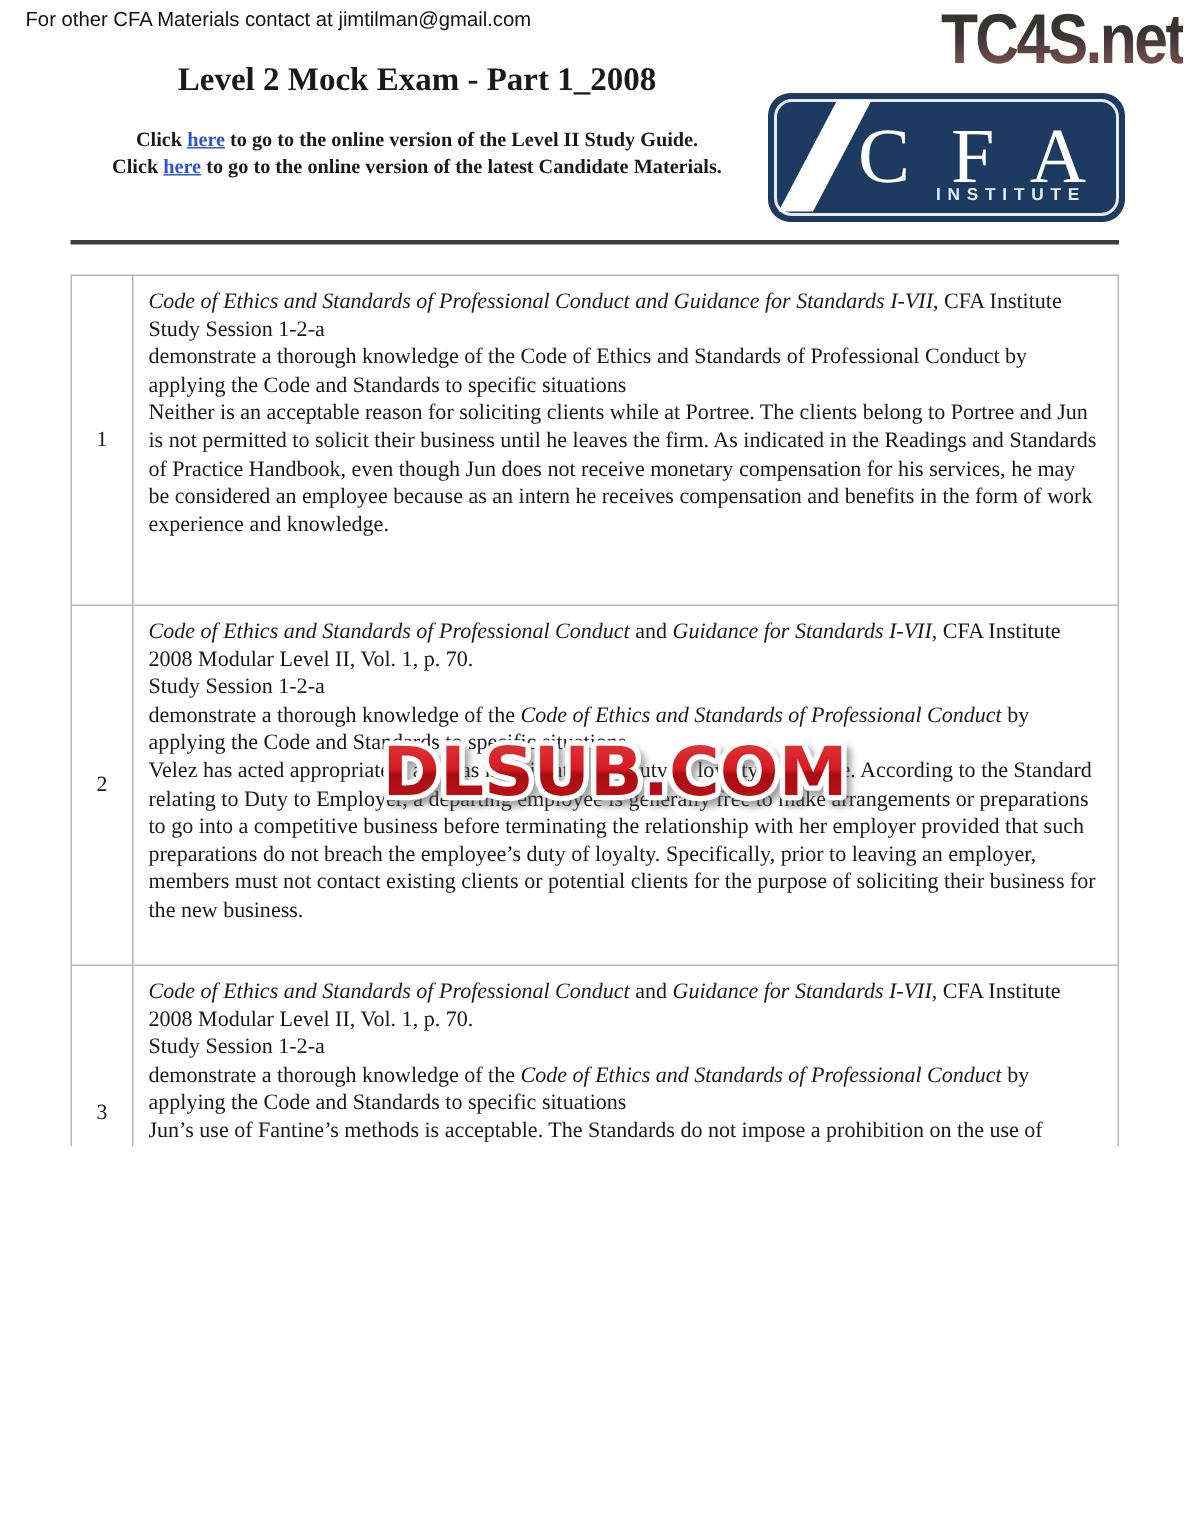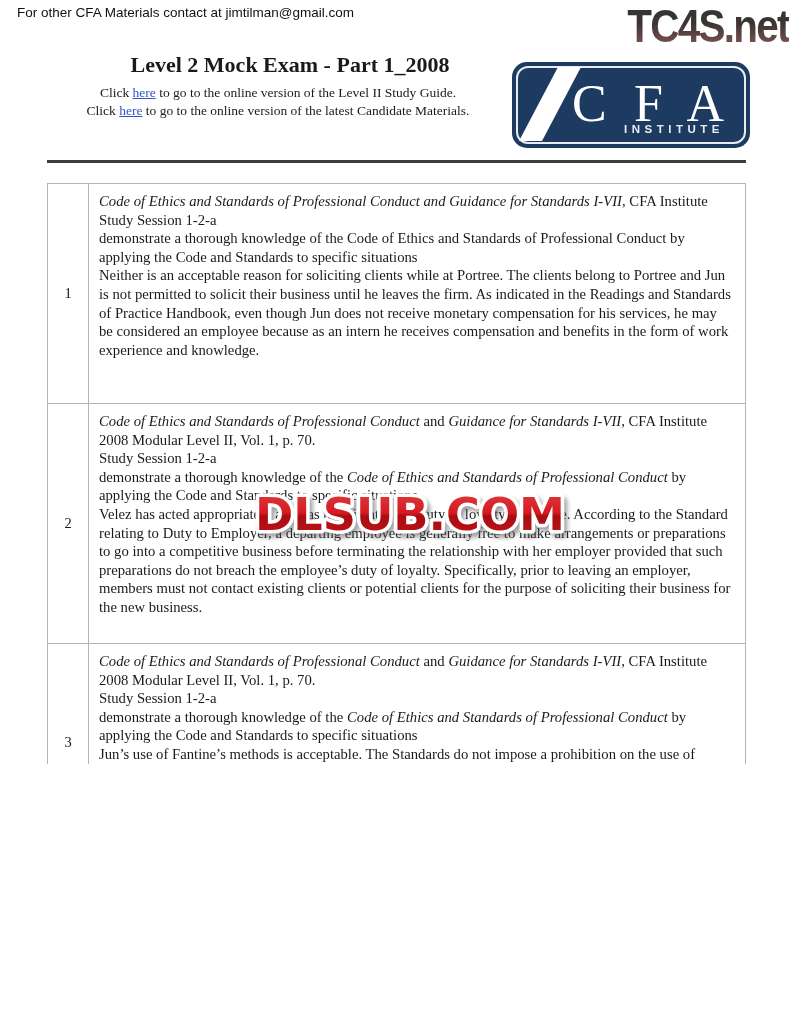--- a/index.html
+++ b/index.html
@@ -11,24 +11,24 @@
            font-size:13.5px;color:#111;}
 
   
   .tc4s{position:absolute;right:2px;top:0px;font-family:"Liberation Sans",sans-serif;
         font-weight:bold;font-size:47px;letter-spacing:-2px;line-height:52px;
         transform:scaleX(0.86);transform-origin:100% 50%;
         background:linear-gradient(180deg,#343434 0%,#3c3434 45%,#6b4a48 75%,#8a605c 100%);
         -webkit-background-clip:text;background-clip:text;color:transparent;}
 
   
-  .title{position:absolute;left:0;top:40px;width:556px;margin:12px;text-align:center;
+  .title{position:absolute;left:0;top:40px;width:556px;margin:0;text-align:center;
          font-size:22px;font-weight:bold;}
   .links{position:absolute;left:0;top:84px;width:556px;text-align:center;
-         font-size:13.5px;font-weight:normal;line-height:18px;}
+         font-size:13.5px;font-weight:bold;line-height:18px;}
   .links a{color:#3355cc;text-decoration:underline;}
 
   
   .cfa{position:absolute;left:512px;top:62px;}
 
   
   .rule{position:absolute;left:47px;top:160px;width:699px;height:3px;background:#3d3d3d;}
 
   
   .table{position:absolute;left:47px;top:183px;width:699px;border:1px solid #b5b5b5;

